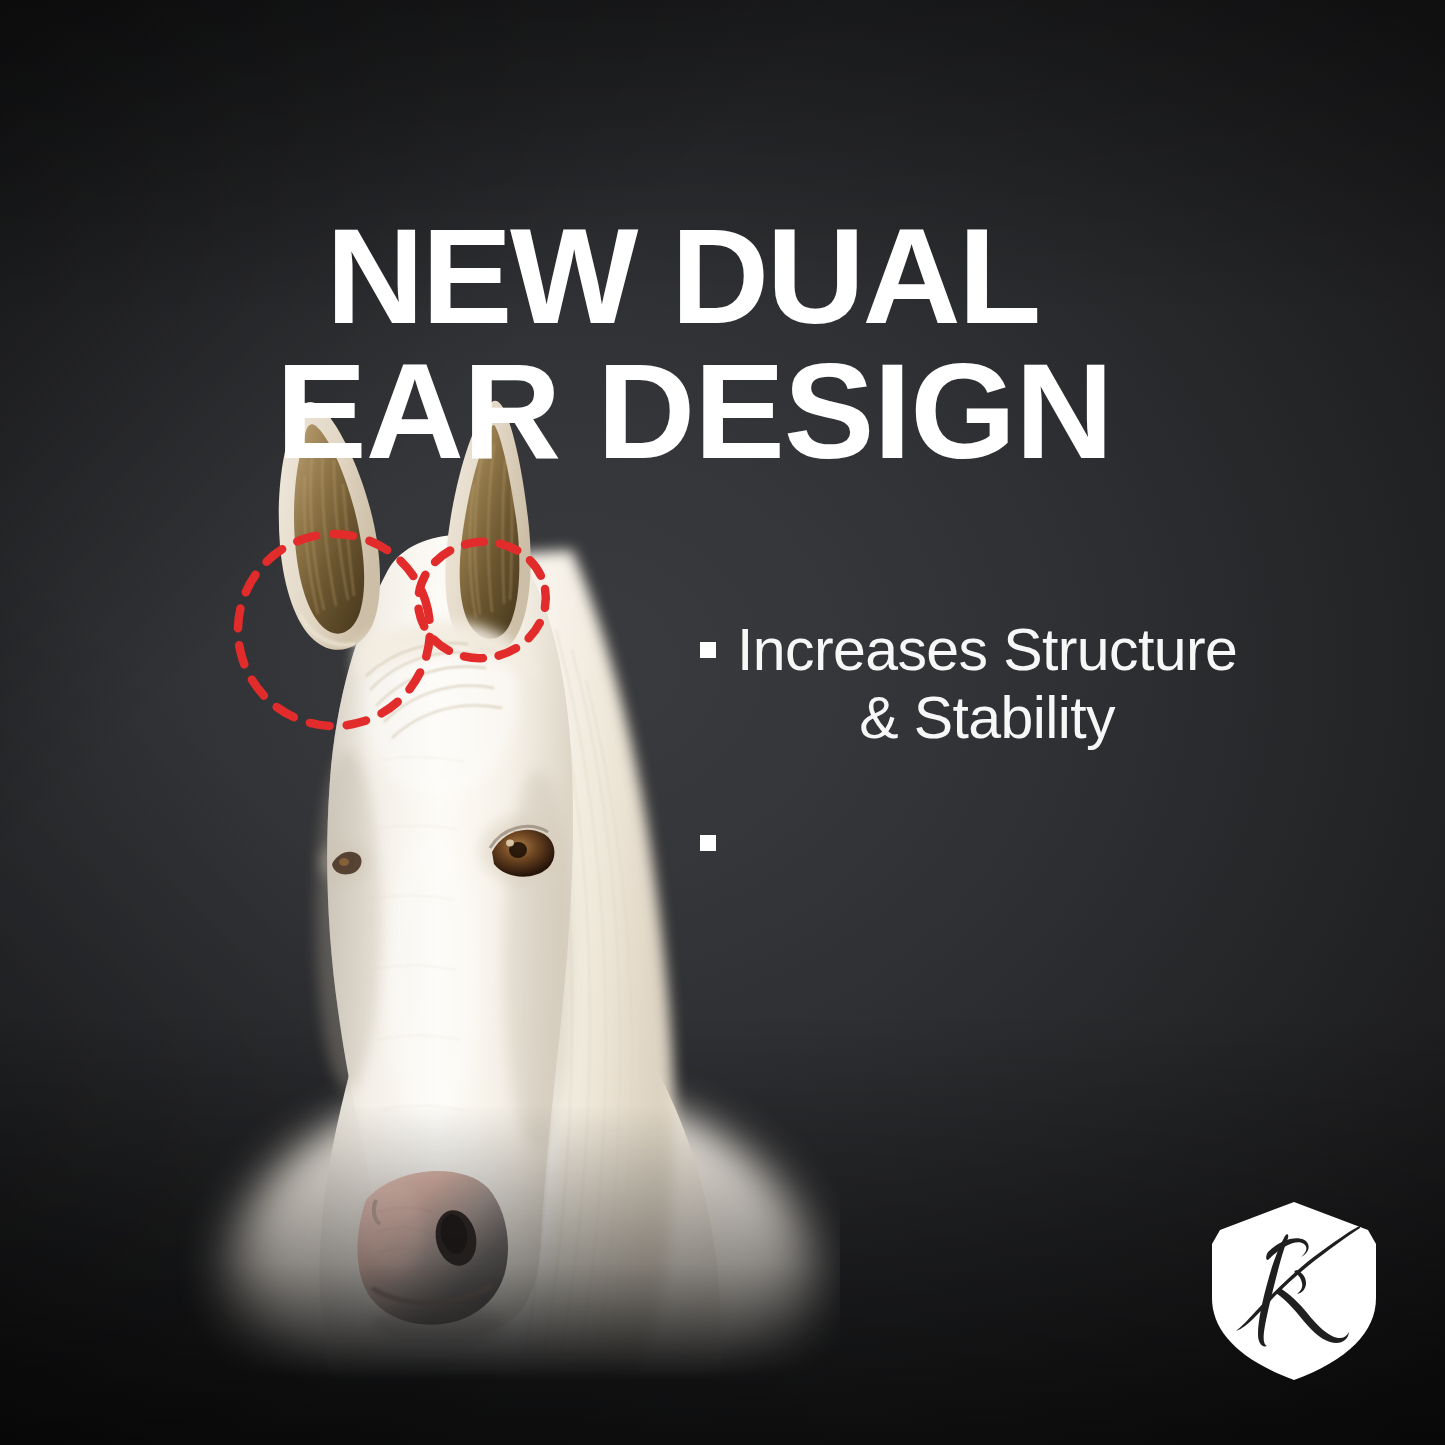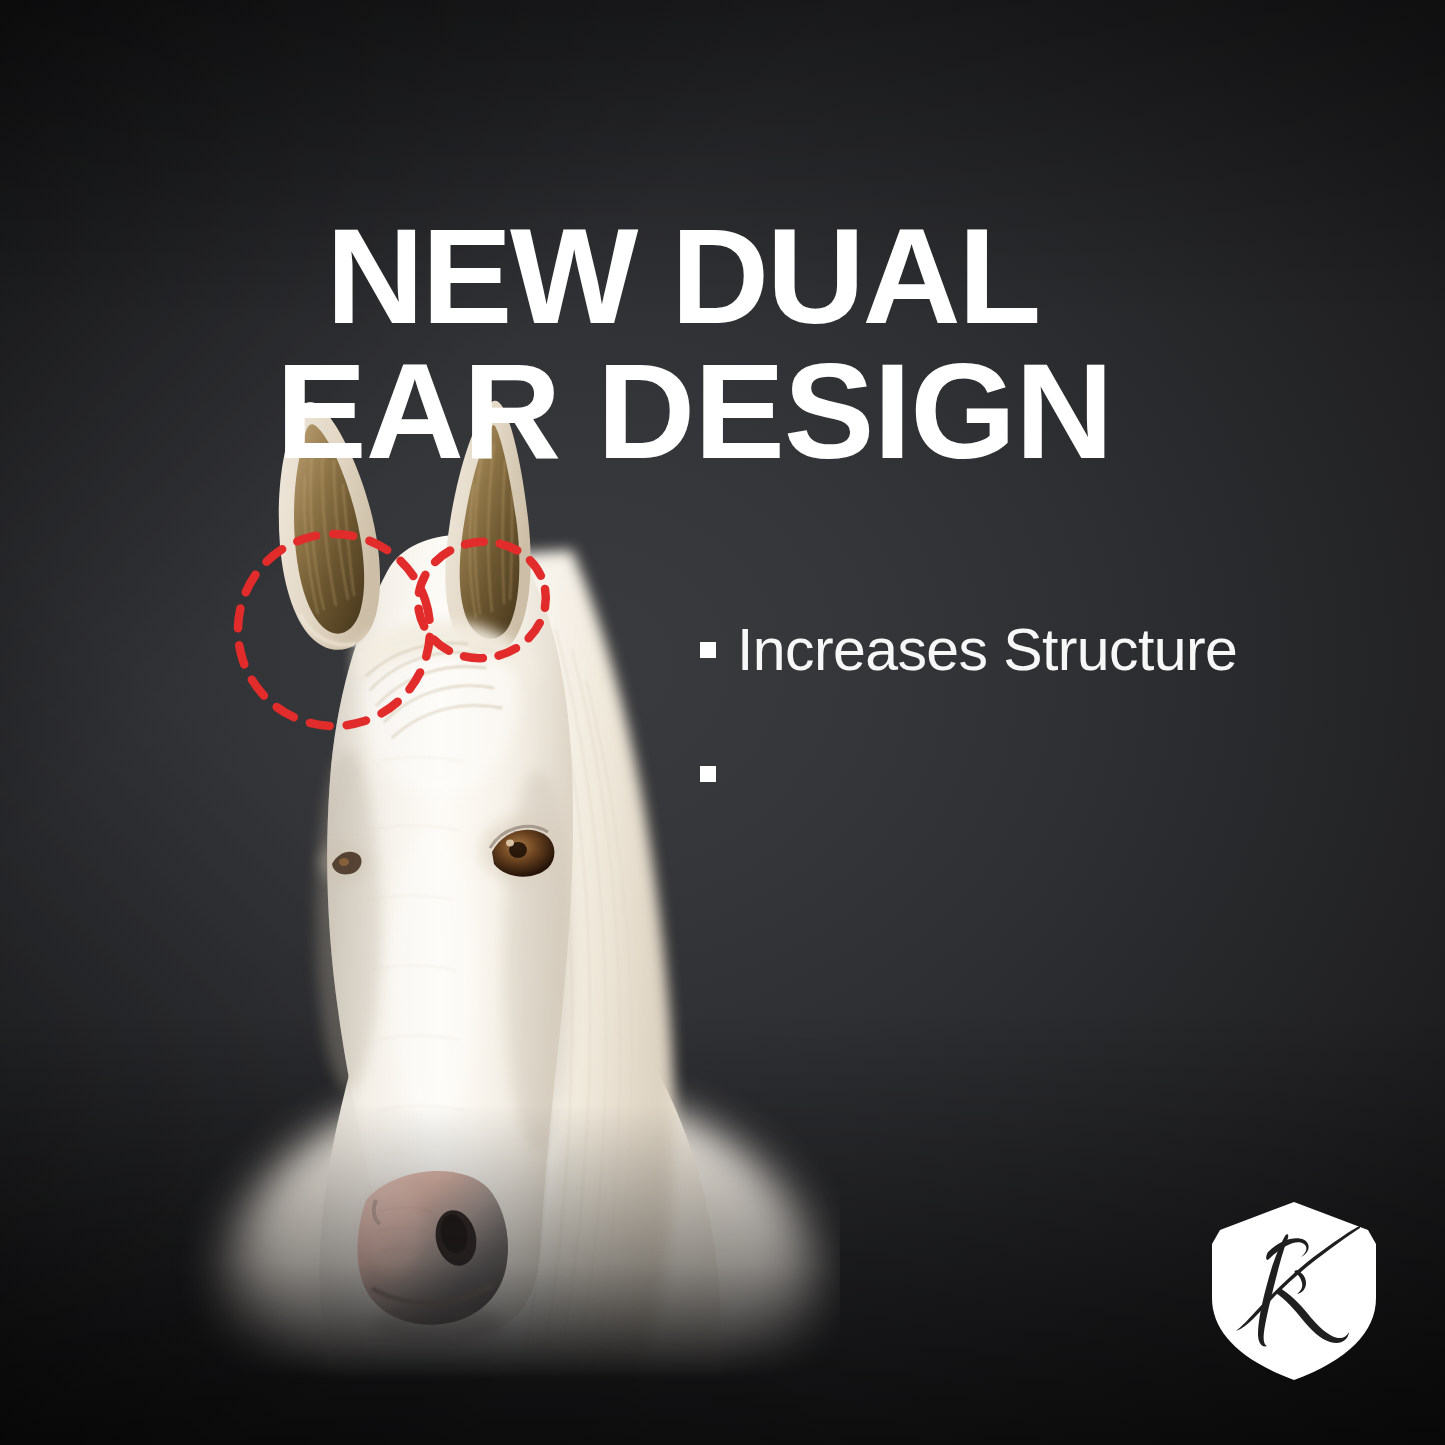--- a/index.html
+++ b/index.html
@@ -399,20 +399,21 @@
   <h1 class="headline">
     <span class="hl-line hl-line-1">NEW DUAL</span>
     <span class="hl-line hl-line-2">EAR DESIGN</span>
   </h1>
 
   <ul class="bullets" style="list-style:none;margin:0;padding:0;">
     <li class="bullet-row">
       <span class="bullet-marker"></span>
       <span class="bullet-text">
         <span>Increases Structure</span><br>
+        <span>&amp; Stability</span>
       </span>
     </li>
     <li class="bullet-row">
       <span class="bullet-marker"></span>
     </li>
   </ul>
 
   <div class="logo">
     <svg viewBox="0 0 172 182" xmlns="http://www.w3.org/2000/svg">
 

